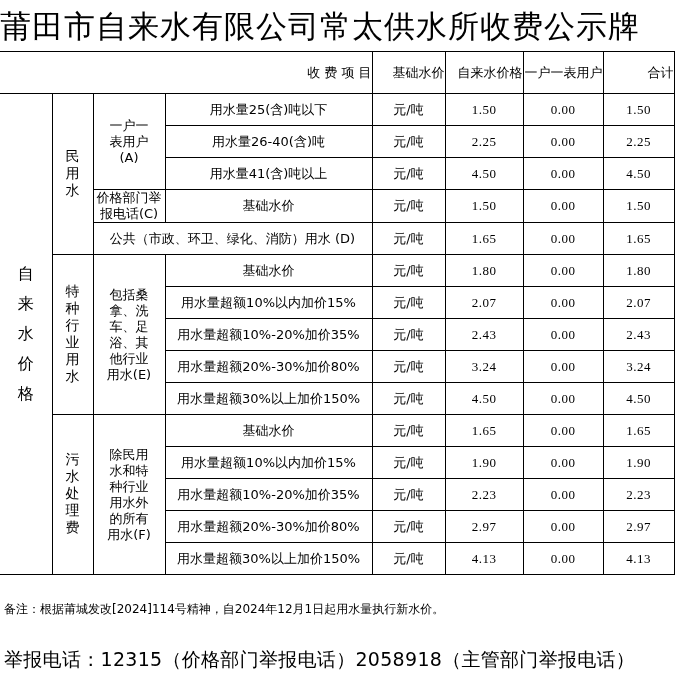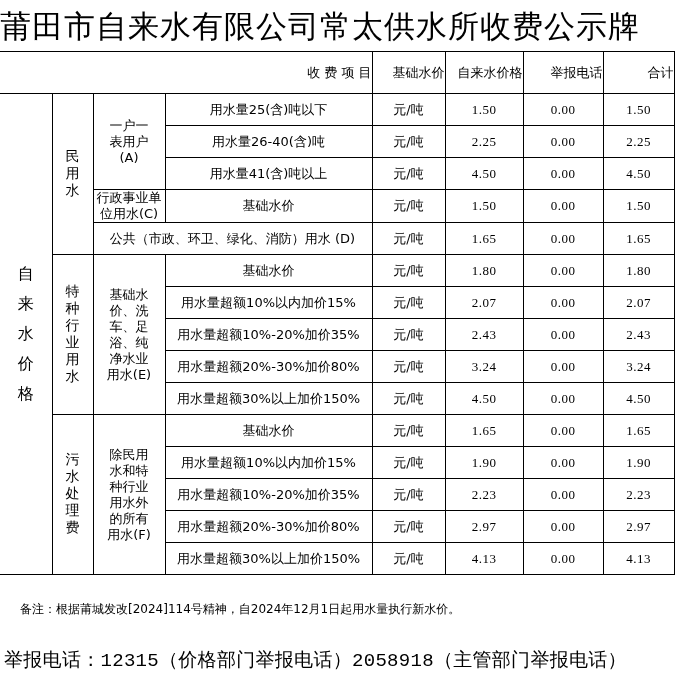--- a/index.html
+++ b/index.html
@@ -12,22 +12,22 @@
   table.fee td { border:1.5px solid #000; text-align:center; vertical-align:middle;
                  font-size:13px; padding:0; line-height:16px; }
   table.fee tr.hdr td { height:41px; font-size:13px;text-align:right; }
   table.fee tr.r td { height:31px; }
   table.fee td.first { border-left:none; }
   .num { font-family:Liberation Serif, serif; font-size:13px; letter-spacing:0.5px; }
   .vert { display:inline-block; width:16px; word-break:break-all; line-height:17px; font-size:14px;font-family:Liberation Mono, monospace; }
   .vert-big { display:inline-block; width:24px; word-break:break-all; line-height:30px; font-size:16px; }
   .small { font-size:11.5px; line-height:15px; }
   .sub { font-size:13px; line-height:18px; padding:0 12px !important; }
-  .note { position:absolute; left:20px; top:601px; font-size:12px; }
-  .hotline { position:absolute; left:4px; top:647px; font-size:19px; white-space:nowrap; letter-spacing:0.3px;font-family:Liberation Mono, monospace; }
+  .note { position:absolute; left:4px; top:601px; font-size:12px; }
+  .hotline { position:absolute; left:4px; top:647px; font-size:19px; white-space:nowrap; letter-spacing:0.3px; }
 </style>
 </head>
 <body>
 
 <div class="title">莆田市自来水有限公司常太供水所收费公示牌</div>
 
 <table class="fee">
   <colgroup>
     <col style="width:52px">
       <col style="width:41px">
@@ -36,21 +36,21 @@
     <col style="width:73px">
       <col style="width:78px">
       <col style="width:80px">
       <col style="width:71px">
   </colgroup>
   <tbody>
       <tr class="hdr">
     <td class="first" colspan="4">收 费 项 目</td>
     <td>基础水价</td>
     <td>自来水价格</td>
-    <td>举报电话</td>
+    <td>一户一表用户</td>
     <td>合计</td>
   </tr>
 
   <tr class="r">
     <td class="first" rowspan="15"><span class="vert-big">自来水价格</span></td>
     <td rowspan="5"><span class="vert">民用水</span></td>
     <td rowspan="3" class="sub">一户一表用户(A)</td>
     <td>用水量25(含)吨以下</td>
     <td>元/吨</td>
     <td class="num">1.50</td>
@@ -65,38 +65,38 @@
     <td class="num">2.25</td>
   </tr>
   <tr class="r">
     <td>用水量41(含)吨以上</td>
     <td>元/吨</td>
     <td class="num">4.50</td>
     <td class="num">0.00</td>
     <td class="num">4.50</td>
   </tr>
   <tr class="r">
-    <td class="small">行政事业单位用水(C)</td>
+    <td class="small">价格部门举报电话(C)</td>
     <td>基础水价</td>
     <td>元/吨</td>
     <td class="num">1.50</td>
     <td class="num">0.00</td>
     <td class="num">1.50</td>
   </tr>
   <tr class="r">
     <td colspan="2">公共（市政、环卫、绿化、消防）用水 (D)</td>
     <td>元/吨</td>
     <td class="num">1.65</td>
     <td class="num">0.00</td>
     <td class="num">1.65</td>
   </tr>
 
   <tr class="r">
     <td rowspan="5"><span class="vert">特种行业用水</span></td>
-    <td rowspan="5" class="sub">基础水价、洗车、足浴、纯净水业用水(E)</td>
+    <td rowspan="5" class="sub">包括桑拿、洗车、足浴、其他行业用水(E)</td>
     <td>基础水价</td>
     <td>元/吨</td>
     <td class="num">1.80</td>
     <td class="num">0.00</td>
     <td class="num">1.80</td>
   </tr>
   <tr class="r">
     <td>用水量超额10%以内加价15%</td>
     <td>元/吨</td>
     <td class="num">2.07</td>

